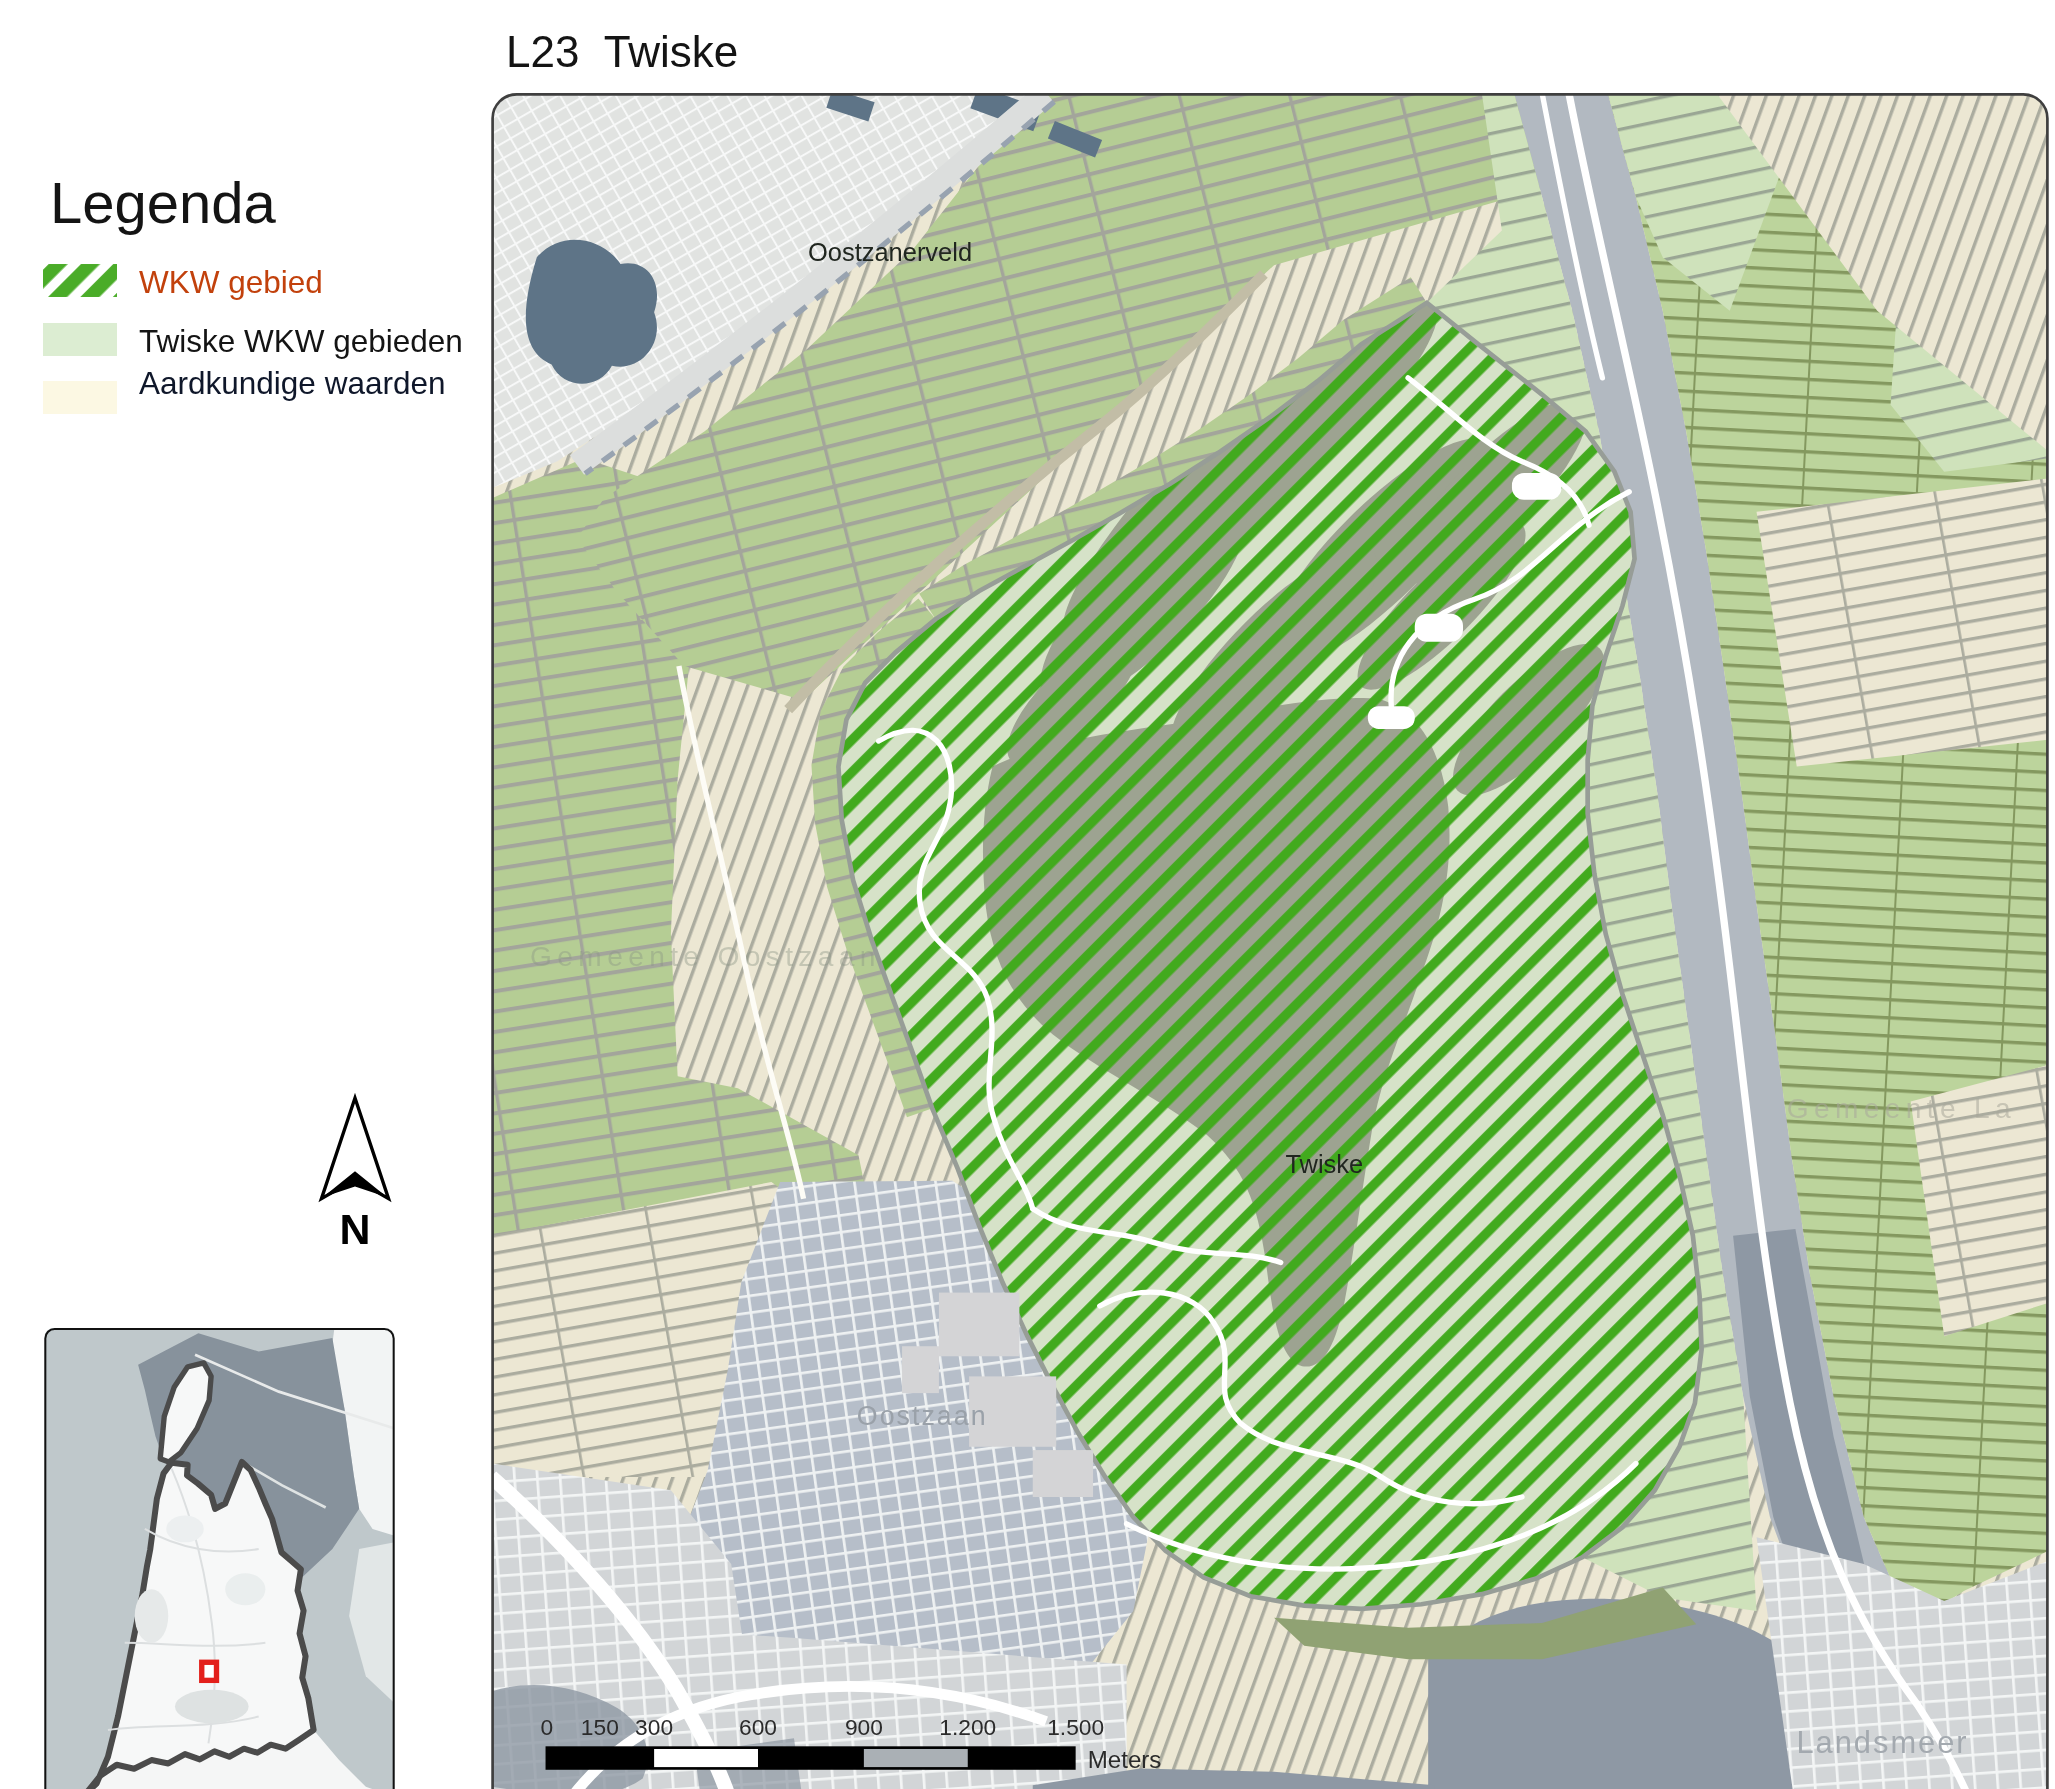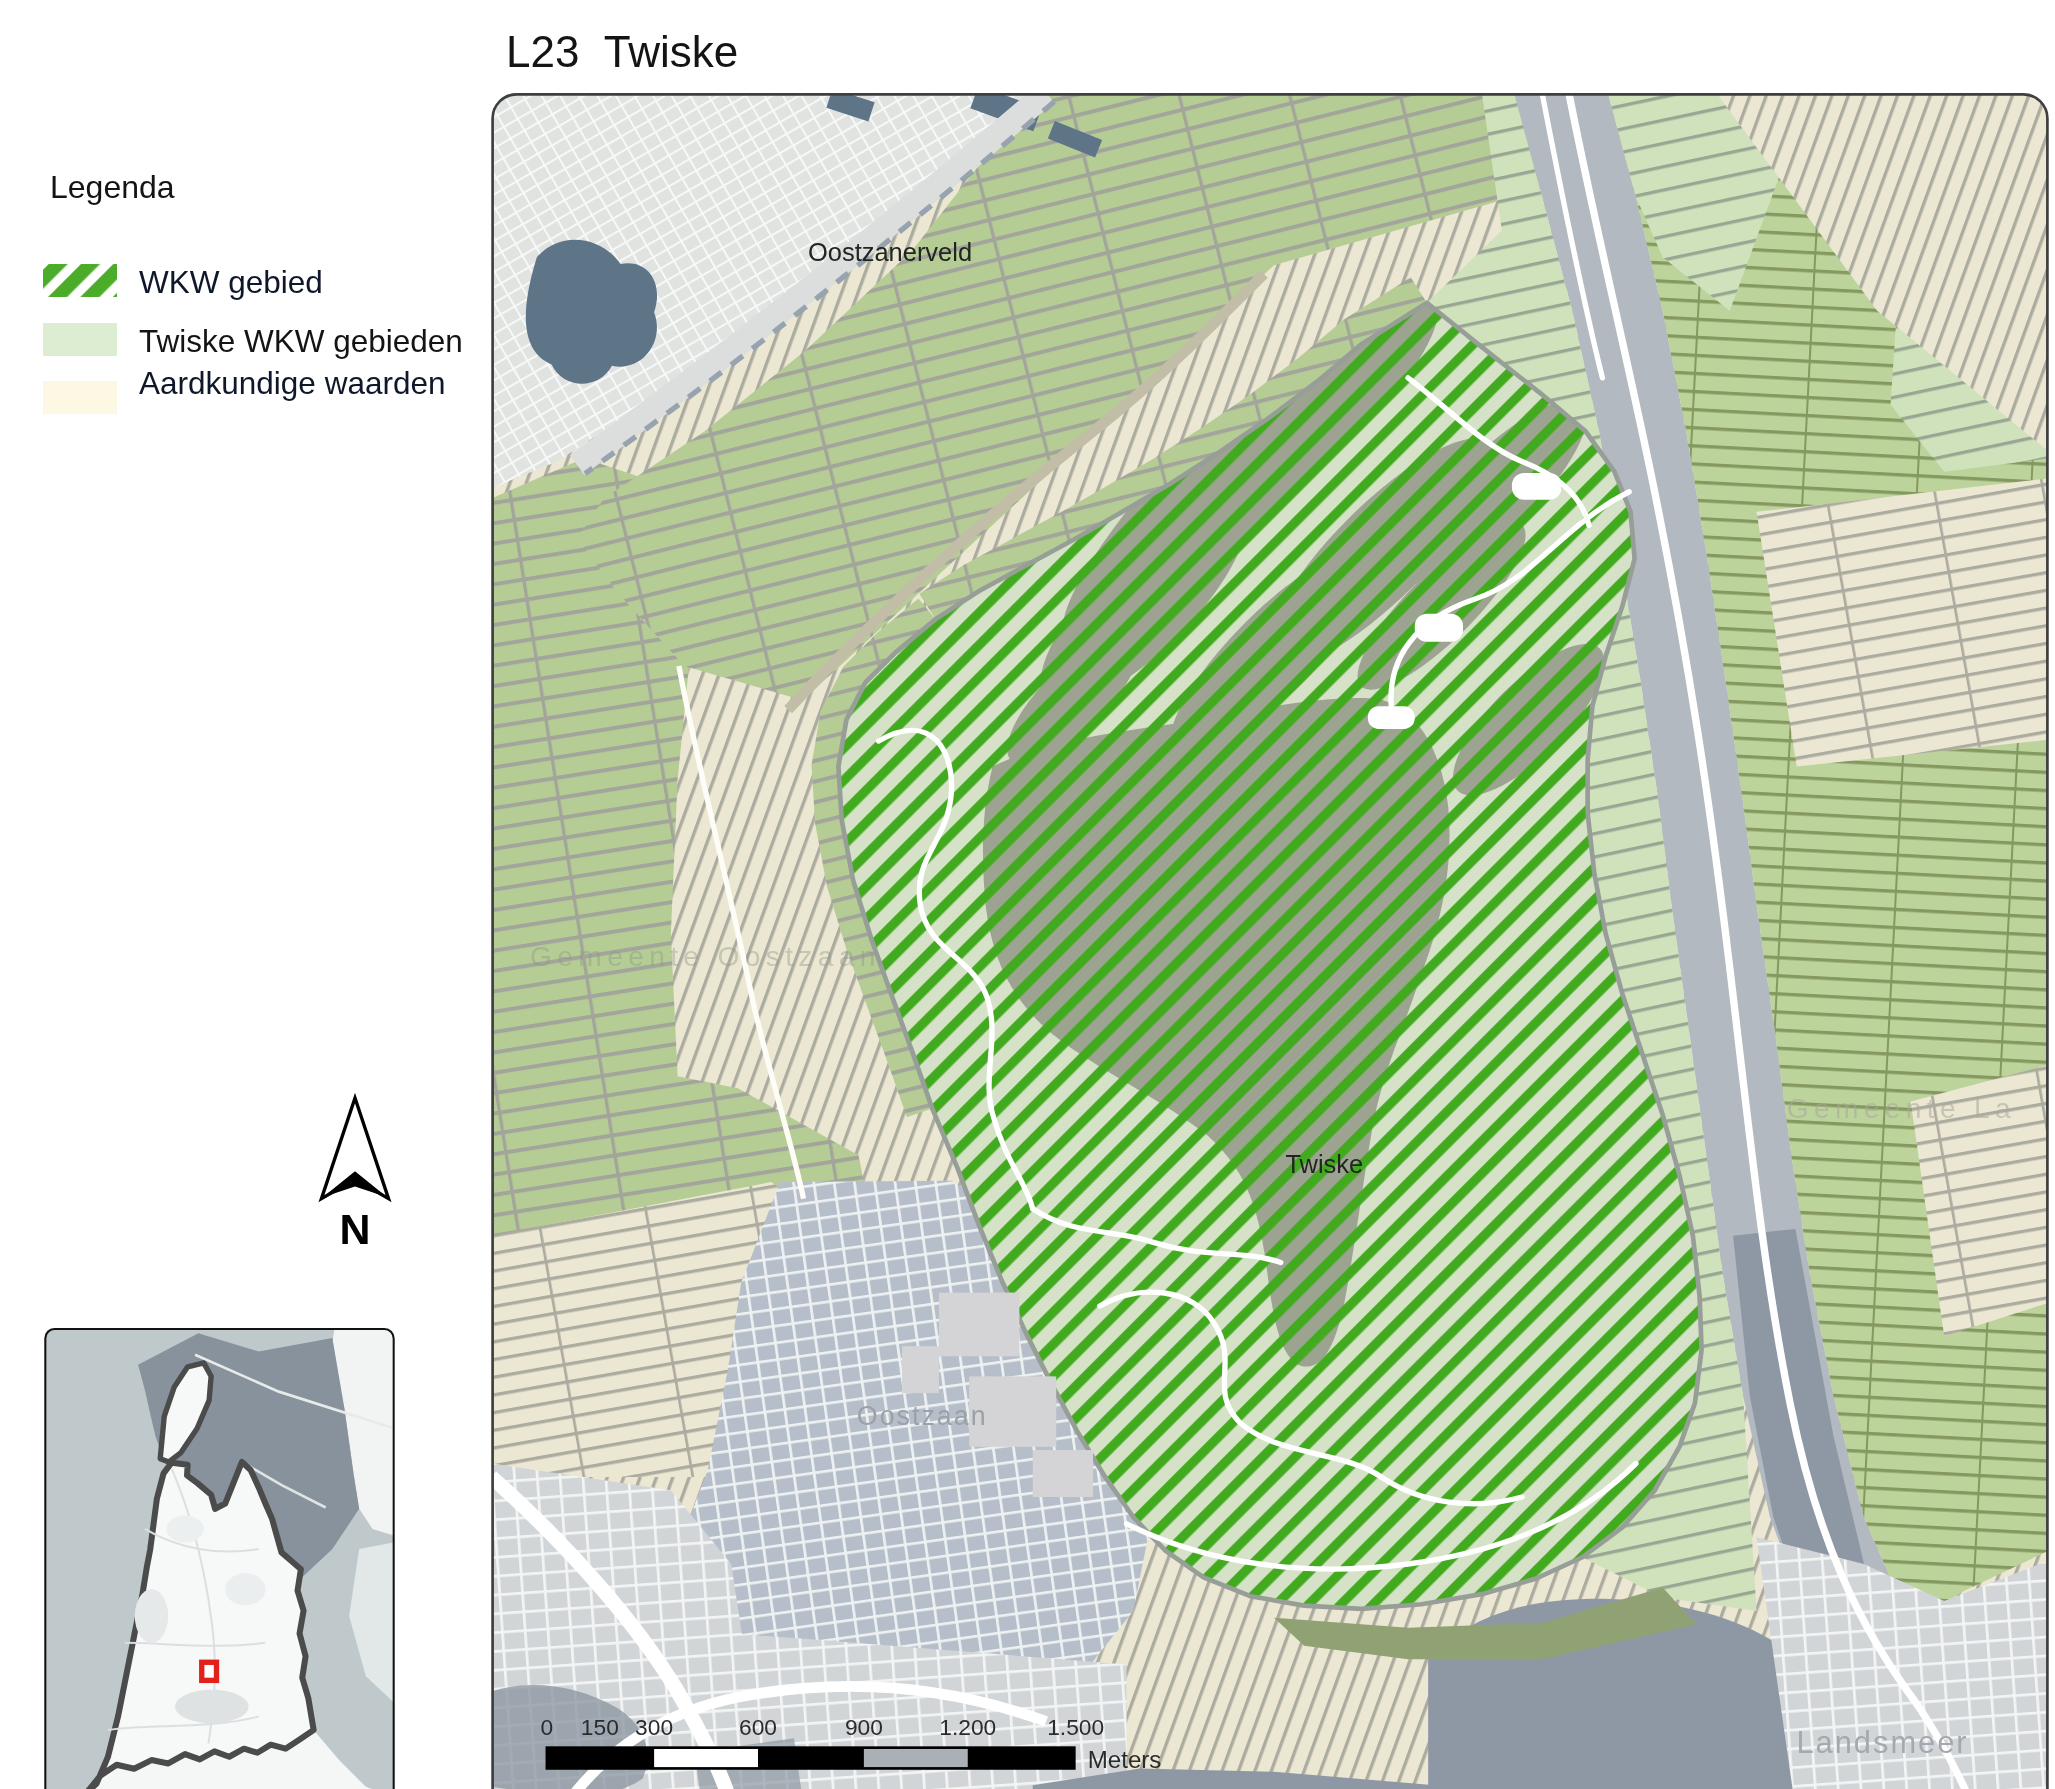--- a/index.html
+++ b/index.html
@@ -5,33 +5,33 @@
   html,body{margin:0;padding:0;background:#fff;}
   #page{position:relative;width:2056px;height:1789px;background:#ffffff;font-family:"Liberation Sans",sans-serif;overflow:hidden;margin-top:29px;}
   .abs{position:absolute;}
 </style>
 </head>
 <body>
 <div id="page">
 
   <div class="abs" style="left:506px;top:-2px;font-size:44px;color:#141414;">L23&nbsp;&nbsp;Twiske</div>
 
-  <div class="abs" style="left:50px;top:140px;font-size:32px;color:#141414;">Legenda</div>
+  <div class="abs" style="left:50px;top:140px;font-size:58px;color:#141414;">Legenda</div>
 
   <svg class="abs" style="left:43px;top:235px;" width="74" height="33" viewBox="0 0 110 49">
     <defs>
       <pattern id="lh" width="34" height="34" patternUnits="userSpaceOnUse" patternTransform="rotate(-45)">
         <rect width="34" height="34" fill="#ffffff"></rect>
         <rect y="6" width="34" height="20" fill="#4aac28"></rect>
       </pattern>
     </defs>
     <rect width="110" height="49" fill="url(#lh)"></rect>
   </svg>
 
-  <div class="abs" style="left:139px;top:235px;font-size:31.5px;color:#0f172a;">WKW gebied</div>
+  <div class="abs" style="left:139px;top:235px;font-size:31.5px;color:#c2410c;">WKW gebied</div>
 
   <div class="abs" style="left:43px;top:294px;width:74px;height:33px;background:#dcedd2;"></div>
 
   <div class="abs" style="left:139px;top:294px;font-size:31.5px;color:#141414;">Twiske WKW gebieden</div>
 
   <div class="abs" style="left:43px;top:352px;width:74px;height:33px;background:#fcf8e3;"></div>
 
   <div class="abs" style="left:139px;top:336px;font-size:31.5px;color:#0f172a;">Aardkundige waarden</div>
 
   <svg class="abs" style="left:308px;top:1059px;" width="94" height="161" viewBox="0 0 140 240">

